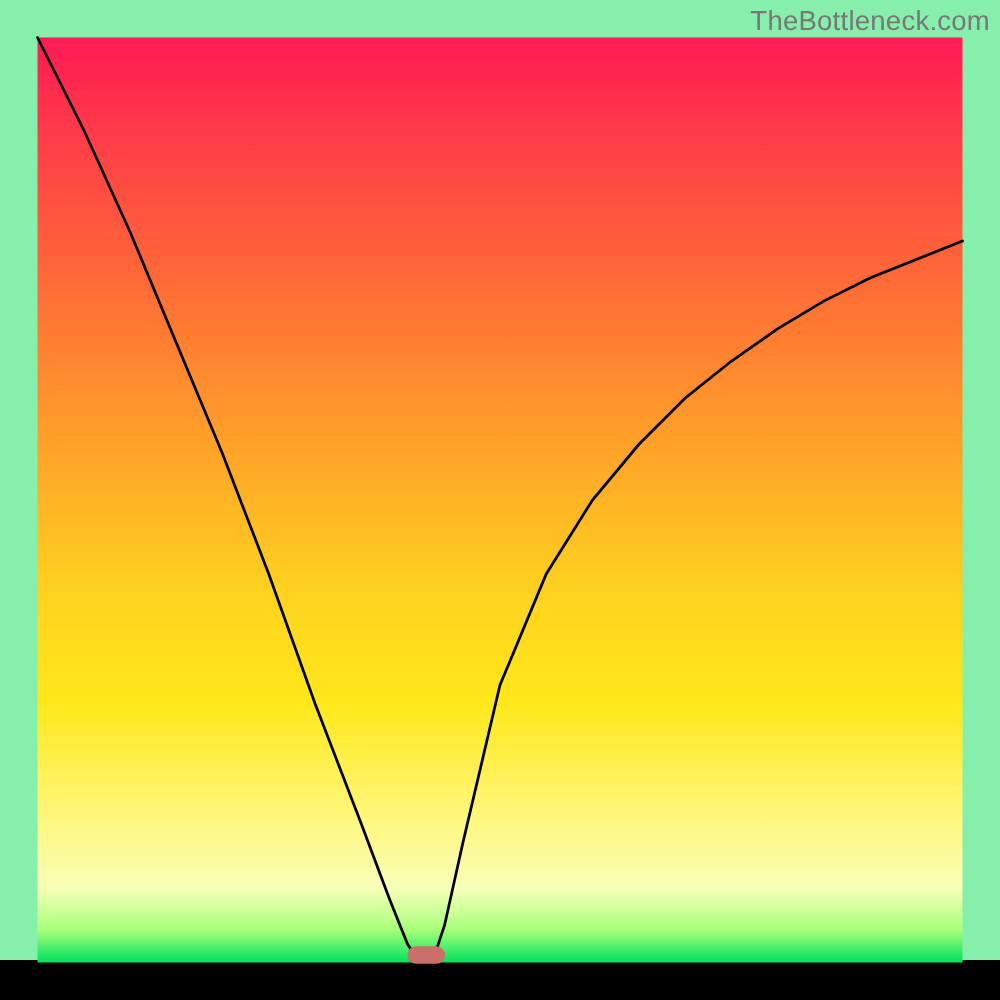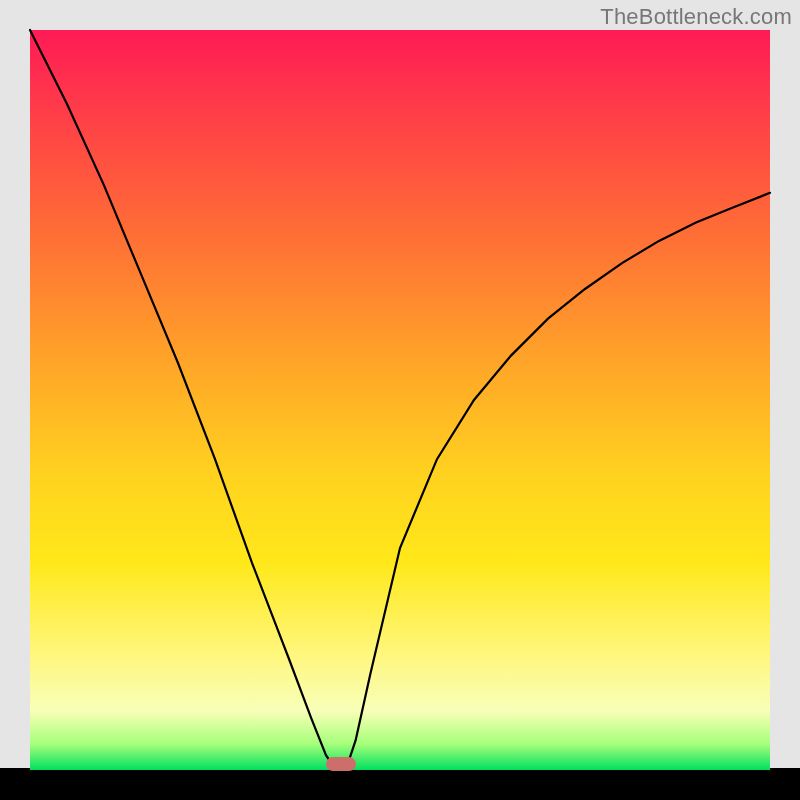--- a/index.html
+++ b/index.html
@@ -10,21 +10,21 @@
     background: #000;
     overflow: hidden;
     font-family: Arial, Helvetica, sans-serif;
   }
   .frame {
     position: absolute;
     left: 0;
     top: 0;
     width: 800px;
     height: 768px;
-    background: #e5e5e5;
+    background: #86efac;
   }
   .plot {
     position: absolute;
     left: 30px;
     top: 30px;
     width: 740px;
     height: 740px;
     
     background: linear-gradient(
       to bottom,

